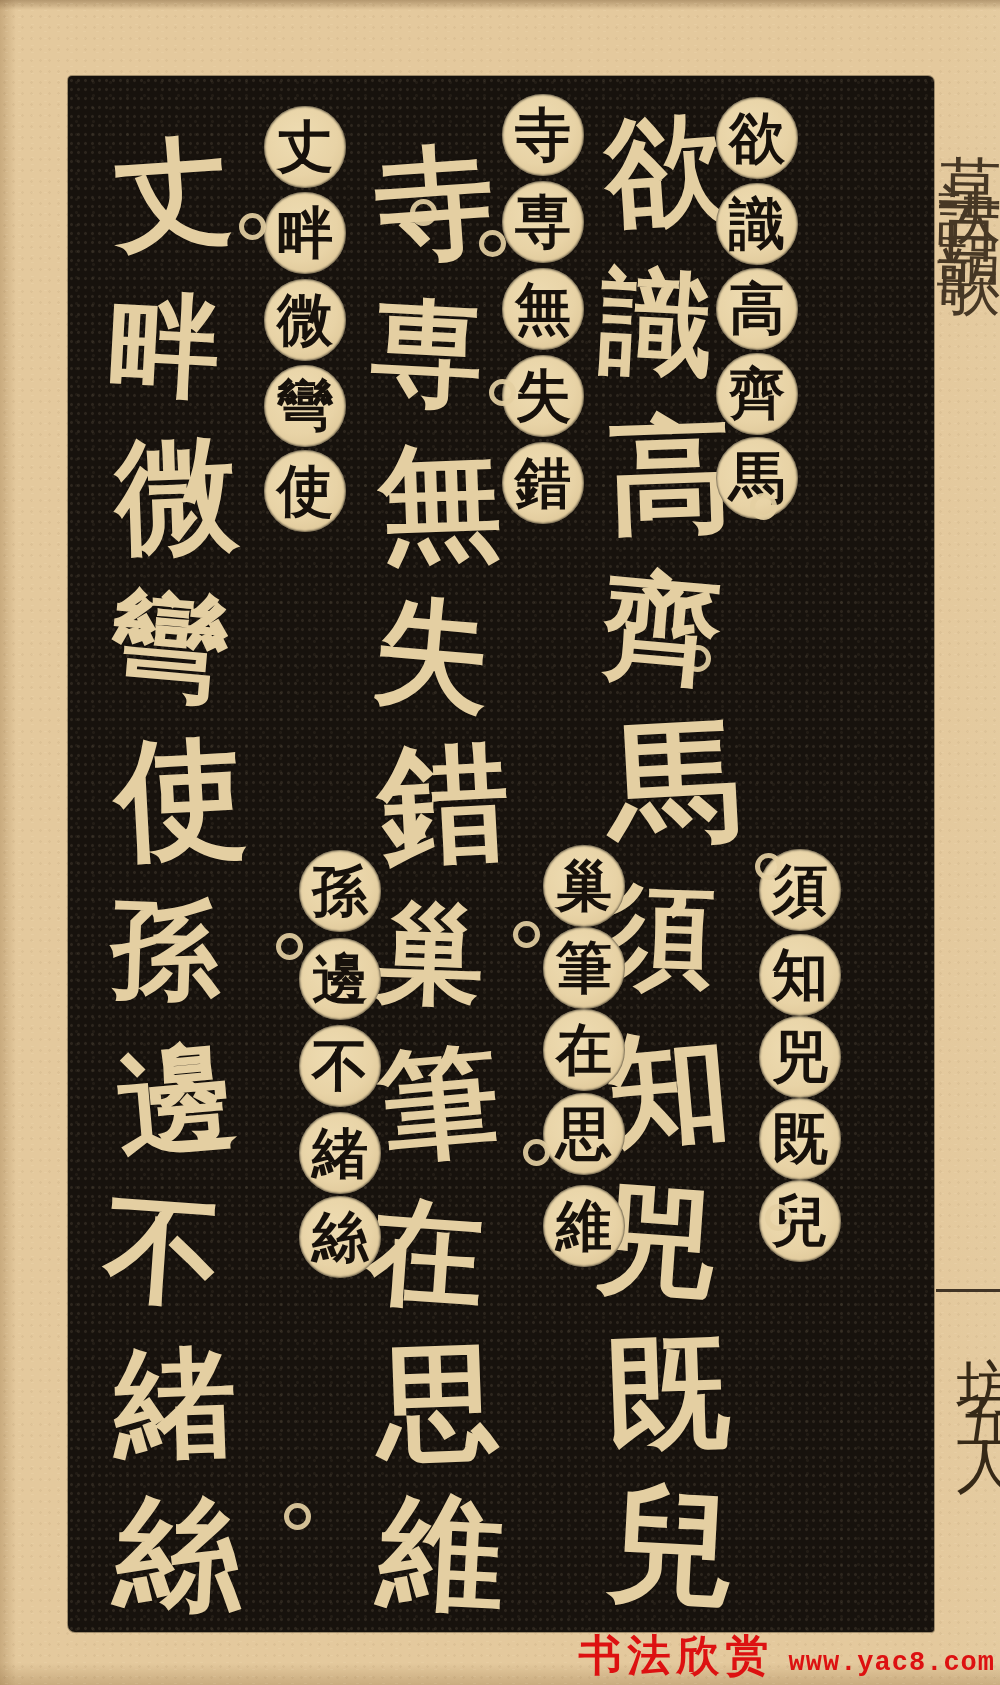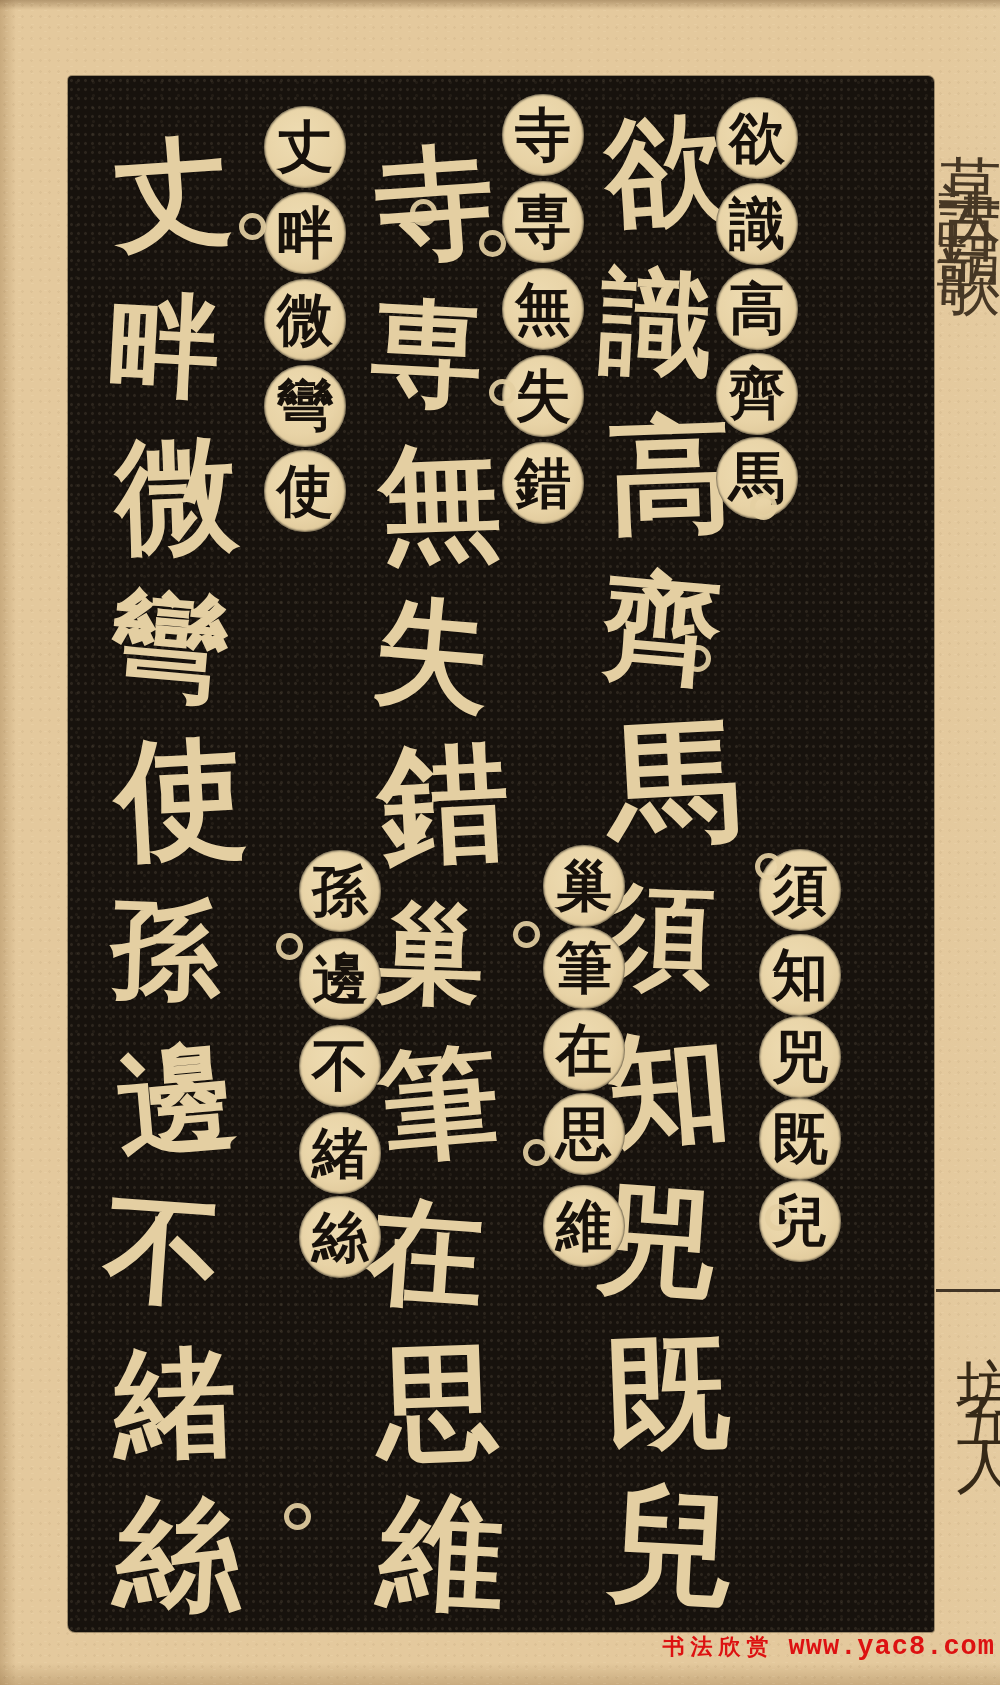--- a/index.html
+++ b/index.html
@@ -83,21 +83,21 @@
     font-size:58px;letter-spacing:42px;line-height:1;
     color:#241809;opacity:.9;
   }
   .watermark{
     position:absolute;right:5px;top:1634px;
     display:flex;align-items:baseline;gap:14px;
     color:var(--red);
   }
   .watermark .cn{
     font-family:"Liberation Serif","DejaVu Serif",serif;
-    font-size:22px;font-weight:bold;letter-spacing:6px;line-height:1;
+    font-size:43px;font-weight:bold;letter-spacing:6px;line-height:1;
   }
   .watermark .url{
     font-family:"Liberation Mono","DejaVu Sans Mono",monospace;
     font-size:27px;font-weight:bold;letter-spacing:1px;line-height:1;
   }
 </style>
 </head>
 <body>
 
 <div class="paper">

